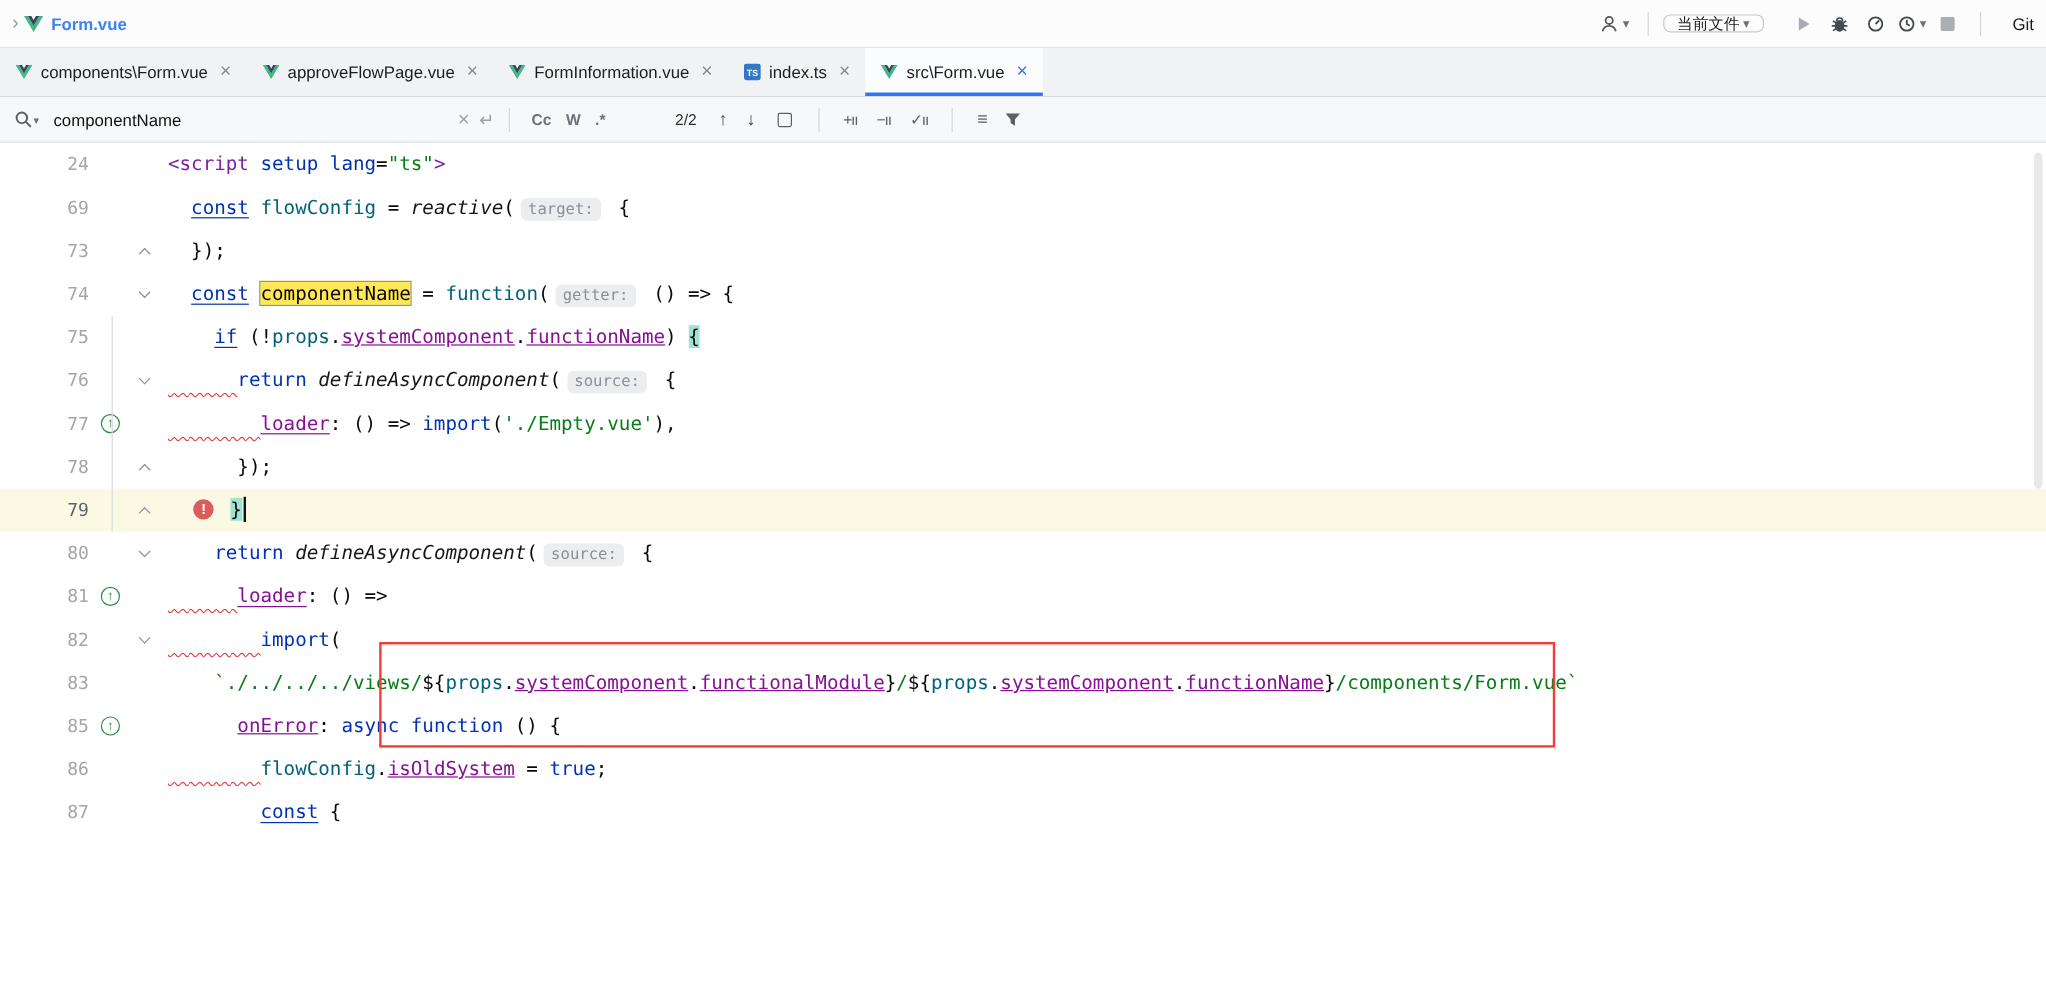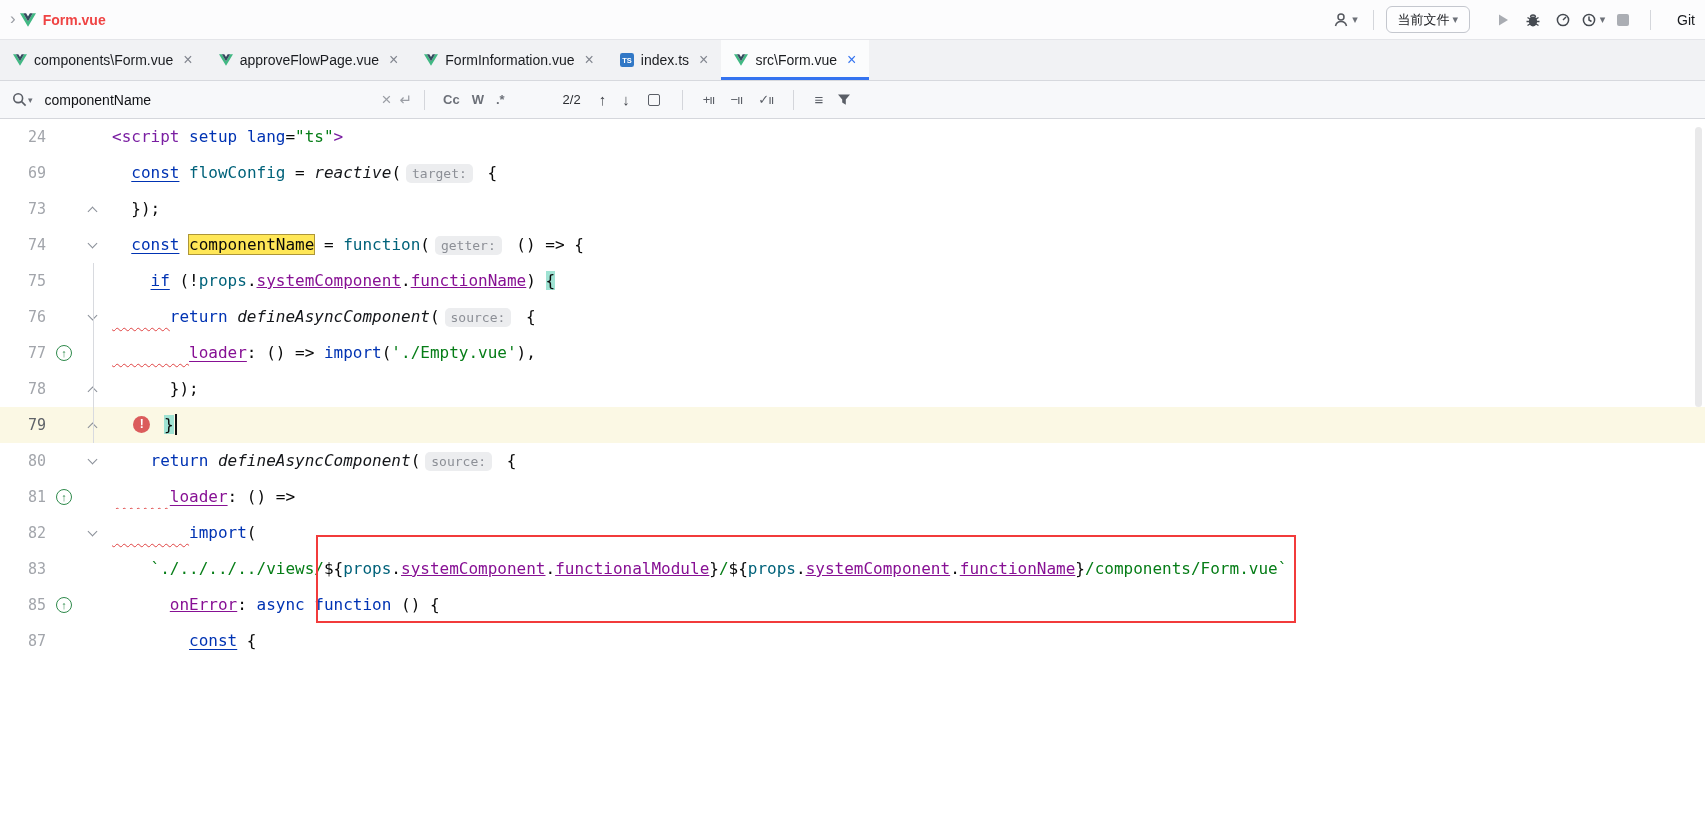--- a/index.html
+++ b/index.html
@@ -4,27 +4,27 @@
 <style>
   * { margin:0; padding:0; box-sizing:border-box; }
   html,body { width:1705px; height:820px; overflow:hidden; background:#fff;
               font-family:"Liberation Sans", sans-serif; }
 
   
   .titlebar { height:40px; background:#FCFCFD; border-bottom:1px solid #E4E5E9;
               display:flex; align-items:center; padding:0 10px; }
   .crumb-chev { color:#9A9DA4; font-size:17px; margin:0 4px 2px 0; }
   .tb-vue { display:flex; align-items:center; margin-right:7px; }
-  .tb-title { font-size:14px; font-weight:700; color:#ef4444; }
+  .tb-title { font-size:14px; font-weight:700; color:#3b82f6; }
   .tb-right { margin-left:auto; display:flex; align-items:center; }
   .vsep { width:1px; height:20px; background:#D4D6DB; margin:0 12px; }
   .tb-ic { display:flex; align-items:center; justify-content:center; width:30px; height:28px;
            border-radius:5px; cursor:default; }
   .chev { color:#6C7078; font-size:11px; margin-left:3px; }
-  .dd-btn { display:flex; align-items:center; height:27px; padding:0 11px; background:#FDFDFE;
+  .dd-btn { display:flex; align-items:center; height:15px; padding:0 11px; background:#FDFDFE;
             border:1px solid #C4C7CE; border-radius:6px; font-size:13px; color:#17191D;
             font-family:"Liberation Sans",sans-serif; margin-right:18px; }
   .tb-git { font-size:14px; color:#17191D; margin-left:14px; }
 
   
   .tabbar { height:41px; background:#F1F2F4; border-bottom:1px solid #D7D9DE;
             display:flex; align-items:stretch; }
   .tab { display:flex; align-items:center; gap:7px; padding:0 13px; font-size:14px;
          color:#1A1C20; position:relative; }
   .tab.active { background:#FBFCFD; box-shadow:inset 0 -3px 0 #3574F0; }
@@ -43,21 +43,21 @@
   .sb-count { font-size:13px; color:#2B2D31; margin:0 10px 0 52px; }
   .sb-arrow { font-size:15px; color:#43464C; padding:0 8px; }
   .sb-square { width:12px; height:12px; border:1.5px solid #5A5E66; border-radius:2px; margin:0 10px; }
   .sb-occ { font-size:13px; color:#5A5E66; padding:0 8px; letter-spacing:-1px; }
   .sb-lines { font-size:15px; color:#5A5E66; padding:0 8px; }
   .sb-funnel { margin-left:6px; display:flex; align-items:center; }
   .mini-chev { font-size:9px; color:#6C7078; margin-left:1px; }
 
   
   .editor { position:relative; height:700px; background:#FFFFFF; overflow:hidden; }
-  .line { display:flex; height:36px; }
+  .line { display:flex; height:36px;padding-left:28px; }
   .line.cur { background:#FBF8E4; }
   .gut { flex:0 0 112px; display:flex; }
   .lnum { width:46px; text-align:right; font:15px/36px "DejaVu Sans Mono", monospace; color:#A2A5AB; }
   .line.cur .lnum { color:#5F6368; }
   .gico { width:36px; display:flex; align-items:center; justify-content:center; }
   .garrow { display:inline-block; width:16px; height:16px; border:1.6px solid #2E8A4B; border-radius:50%;
             color:#2E8A4B; font:700 11px/14px "Liberation Sans",sans-serif; text-align:center; }
   .gfold { width:26px; position:relative; }
   .fold { position:absolute; width:7px; height:7px; border-right:1.5px solid #8A8F98;
           border-bottom:1.5px solid #8A8F98; left:7px; }
@@ -369,20 +369,28 @@
           <span class="lnum">85</span>
           <span class="gico">
             <span class="garrow">↑</span>
           </span>
           <span class="gfold"></span>
         </div>
         <div class="codetxt"><span>      </span><span class="prop">onError</span><span>: </span><span class="kw">async</span><span> </span><span class="kw">function</span><span> () {</span></div>
       </div>
       <div class="line">
         <div class="gut">
+          <span class="lnum">86</span>
+          <span class="gico"></span>
+          <span class="gfold"></span>
+        </div>
+        <div class="codetxt"><span class="wavy">        </span><span class="var">flowConfig</span><span>.</span><span class="prop">isOldSystem</span><span> = </span><span class="kw">true</span><span>;</span></div>
+      </div>
+      <div class="line">
+        <div class="gut">
           <span class="lnum">87</span>
           <span class="gico"></span>
           <span class="gfold"></span>
         </div>
         <div class="codetxt"><span>        </span><span class="kw und">const</span><span> {</span></div>
       </div>
     </div>
   <div class="gutter-vline"></div>
   <div class="red-box"></div>
   <div class="scroll-thumb"></div>

